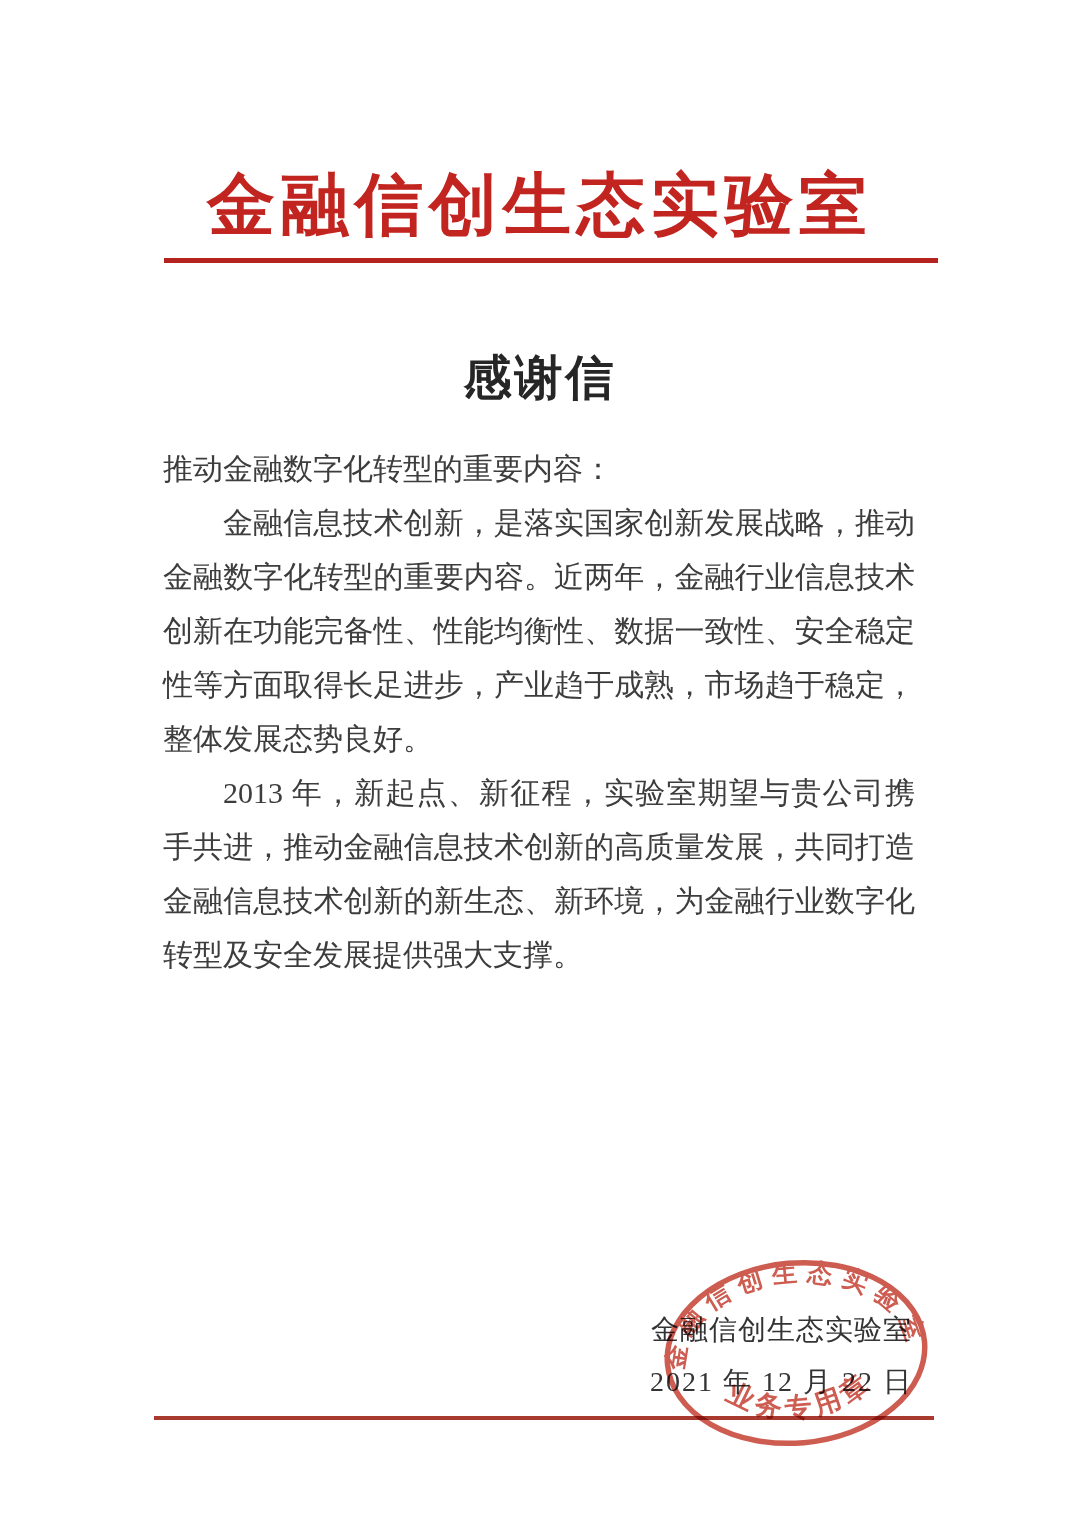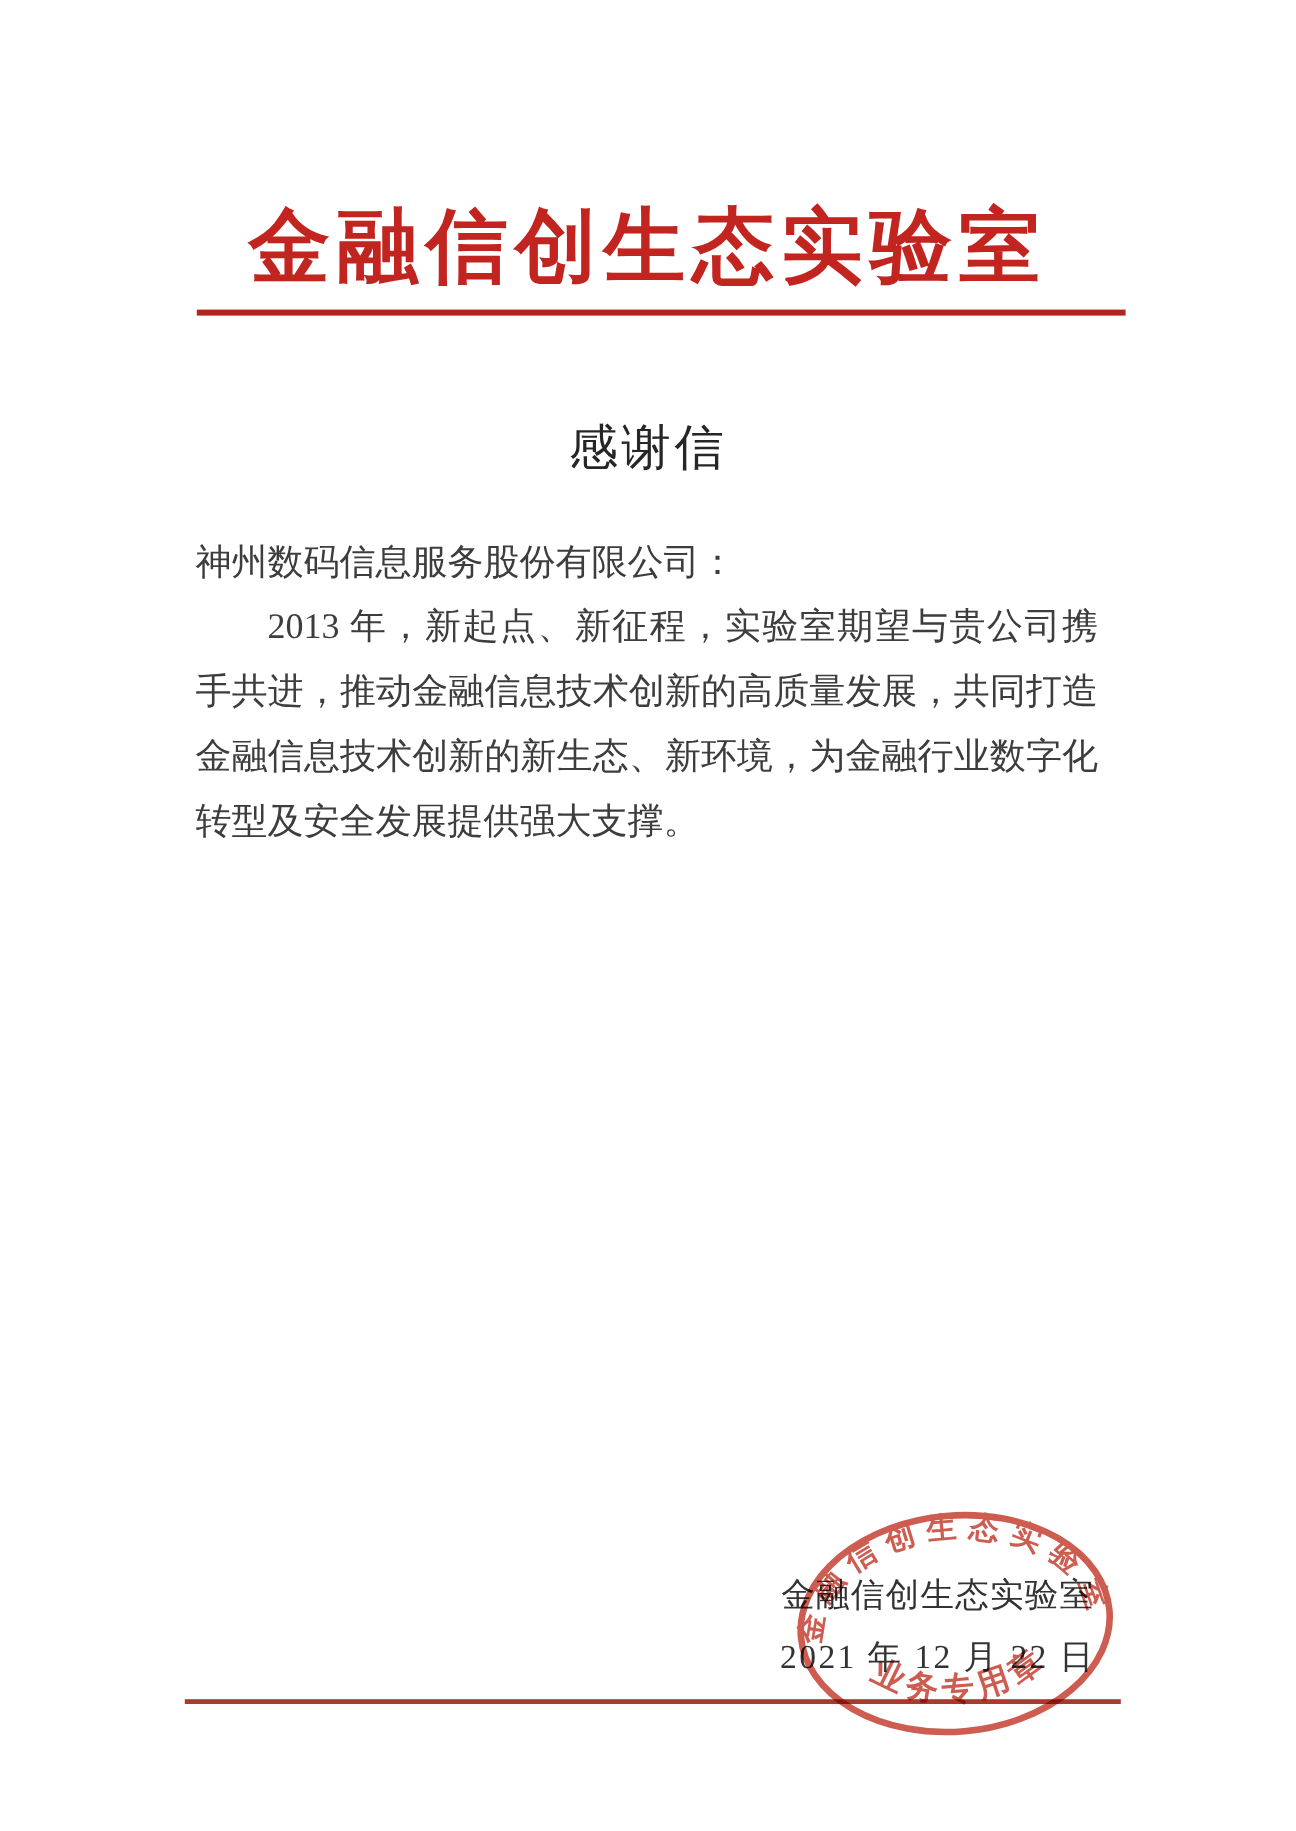--- a/index.html
+++ b/index.html
@@ -38,22 +38,22 @@
     height: 5px;
     background: #b5231e;
   }
   
   .doc-title {
     position: absolute;
     top: 334px;
     left: 0;
     width: 100%;
     text-align: center;
-    font-size: 41px;
-    font-weight: normal;
+    font-size: 48px;
+    font-weight: bold;
     letter-spacing: 3px;
     color: #262626;
   }
   
   .letter-body {
     position: absolute;
     top: 430px;
     left: 163px;
     width: 752px;
     font-size: 30px;
@@ -129,21 +129,22 @@
 
 <div class="page">
 
   <div class="letterhead-title">金融信创生态实验室</div>
 
   <div class="letterhead-rule"></div>
 
   <div class="doc-title">感谢信</div>
 
   <div class="letter-body">
-    <p class="salutation">神州数码信息服务股份有限公司：</p>
+    <p class="salutation">推动金融数字化转型的重要内容：</p>
+    <p class="para">金融信息技术创新，是落实国家创新发展战略，推动金融数字化转型的重要内容。近两年，金融行业信息技术创新在功能完备性、性能均衡性、数据一致性、安全稳定性等方面取得长足进步，产业趋于成熟，市场趋于稳定，整体发展态势良好。</p>
     <p class="para">2013 年，新起点、新征程，实验室期望与贵公司携手共进，推动金融信息技术创新的高质量发展，共同打造金融信息技术创新的新生态、新环境，为金融行业数字化转型及安全发展提供强大支撑。</p>
   </div>
 
   <div class="signature-block">
     <div class="signature-name">金融信创生态实验室</div>
     <div class="signature-date">2021 年 12 月 22 日</div>
   </div>
 
   <svg class="stamp" viewBox="-143 -103 286 206" xmlns="http://www.w3.org/2000/svg">
     <ellipse cx="0" cy="0" rx="129" ry="90" fill="none" stroke="#c84a3e" stroke-width="5.5"></ellipse>

